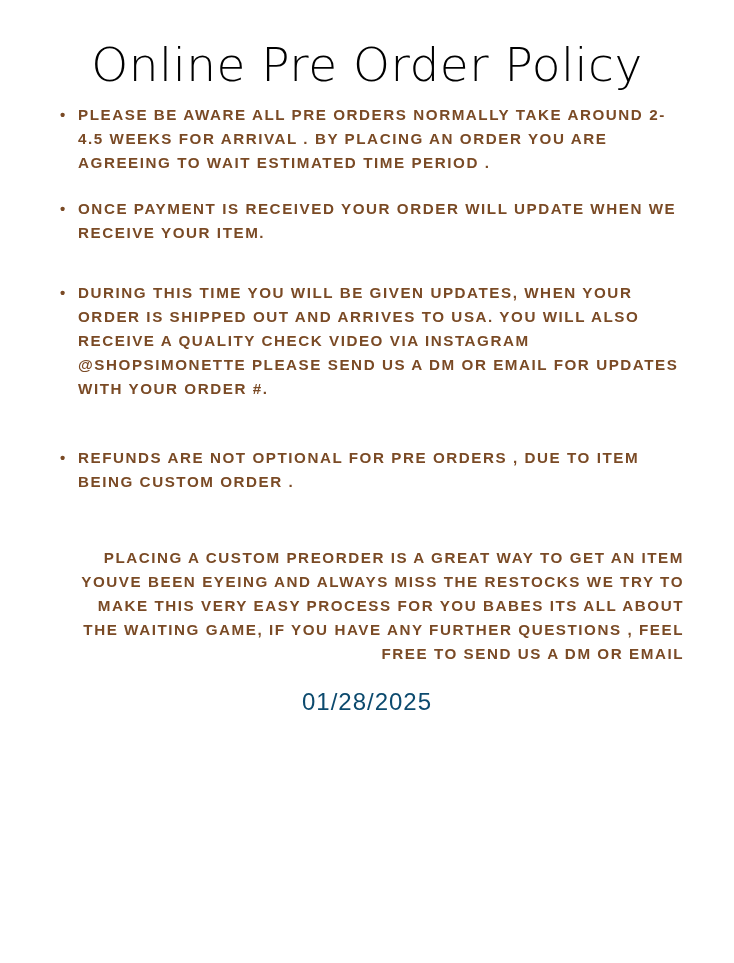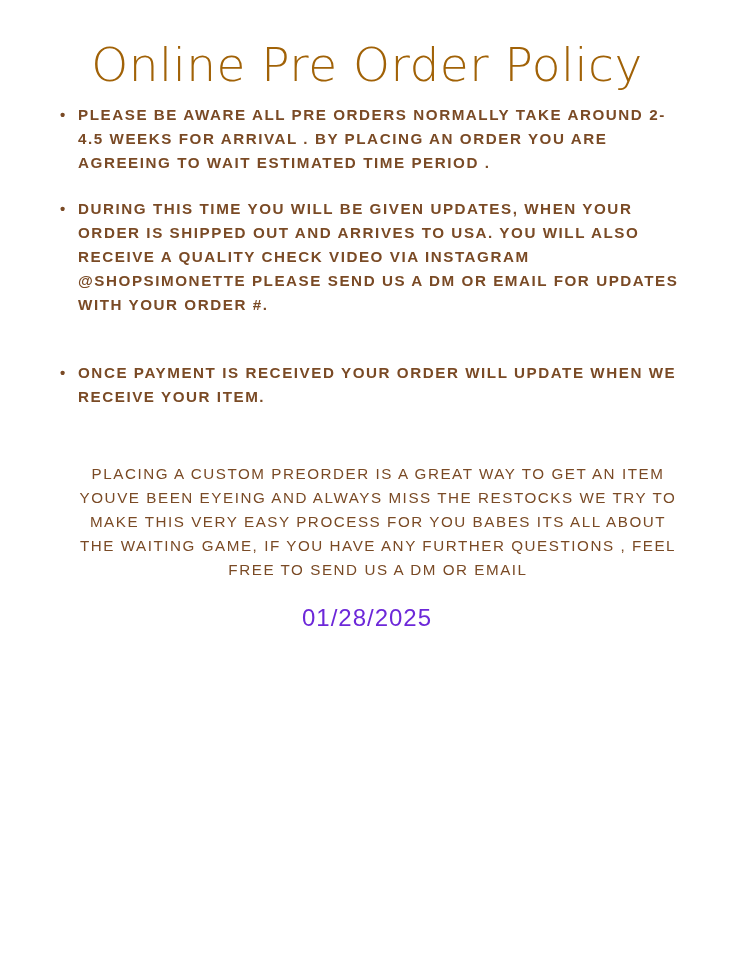--- a/index.html
+++ b/index.html
@@ -18,21 +18,21 @@
     width: 734px;
     height: 963px;
     background: #ffffff;
     box-sizing: border-box;
   }
   .title {
     font-family: "DejaVu Sans", sans-serif;
     font-weight: 300;
     font-size: 47px;
     line-height: 1.05;
-    color: #a16207;
+    color: #000000;
     text-align: center;
     letter-spacing: 0.5px;
     padding-top: 40px;
     margin: 0 0 14px 0;
   }
   .bullets {
     margin: 0;
     padding: 0 46px 0 60px;
     list-style: none;
   }
@@ -57,57 +57,58 @@
   }
   .bullet.gap-lg {
     margin-bottom: 36px;
   }
   .bullet.gap-xl {
     margin-bottom: 44px;
   }
   .para-block {
     padding: 0 50px 0 72px;
     color: #7a4a25;
-    font-weight: normal;
+    font-weight: bold;
     font-size: 15.2px;
     letter-spacing: 1.55px;
     line-height: 1.58;
-    text-align: center;
+    text-align: right;
   }
   .para {
     margin: 0 0 22px 0;
   }
   .signature {
     margin: 0;
   }
   .heart {
     font-size: 15px;
     letter-spacing: 0;
   }
   .date {
     text-align: center;
-    color: #6d28d9;
+    color: #0c4a6e;
     font-size: 24px;
     letter-spacing: 1px;
     font-weight: normal;
     margin-top: 14px;
     font-family: "Liberation Sans", sans-serif;
   }
 </style>
 </head>
 <body>
 
 <div class="page">
 
   <h1 class="title">Online Pre Order Policy</h1>
 
   <ul class="bullets">
     <li class="bullet">PLEASE BE AWARE ALL PRE ORDERS NORMALLY TAKE AROUND 2-4.5 WEEKS FOR ARRIVAL . BY PLACING AN ORDER YOU ARE AGREEING TO WAIT ESTIMATED TIME PERIOD .</li>
+    <li class="bullet gap-lg">ONCE PAYMENT IS RECEIVED YOUR ORDER WILL UPDATE WHEN WE RECEIVE YOUR ITEM.</li>
     <li class="bullet gap-xl">DURING THIS TIME YOU WILL BE GIVEN UPDATES, WHEN YOUR ORDER IS SHIPPED OUT AND ARRIVES TO USA. YOU WILL ALSO RECEIVE A QUALITY CHECK VIDEO VIA INSTAGRAM @SHOPSIMONETTE PLEASE SEND US A DM OR EMAIL FOR UPDATES WITH YOUR ORDER #.</li>
-    <li class="bullet gap-lg">ONCE PAYMENT IS RECEIVED YOUR ORDER WILL UPDATE WHEN WE RECEIVE YOUR ITEM.</li>
+    <li class="bullet">REFUNDS ARE NOT OPTIONAL FOR PRE ORDERS , DUE TO ITEM BEING CUSTOM ORDER .</li>
   </ul>
 
   <div class="para-block" style="margin-top:52px;">
     <p class="para">PLACING A CUSTOM PREORDER IS A GREAT WAY TO GET AN ITEM YOUVE BEEN EYEING AND ALWAYS MISS THE RESTOCKS WE TRY TO MAKE THIS VERY EASY PROCESS FOR YOU BABES ITS ALL ABOUT THE WAITING GAME, IF YOU HAVE ANY FURTHER QUESTIONS , FEEL FREE TO SEND US A DM OR EMAIL</p>
   </div>
 
   <div class="date">01/28/2025</div>
 
 </div>
 

